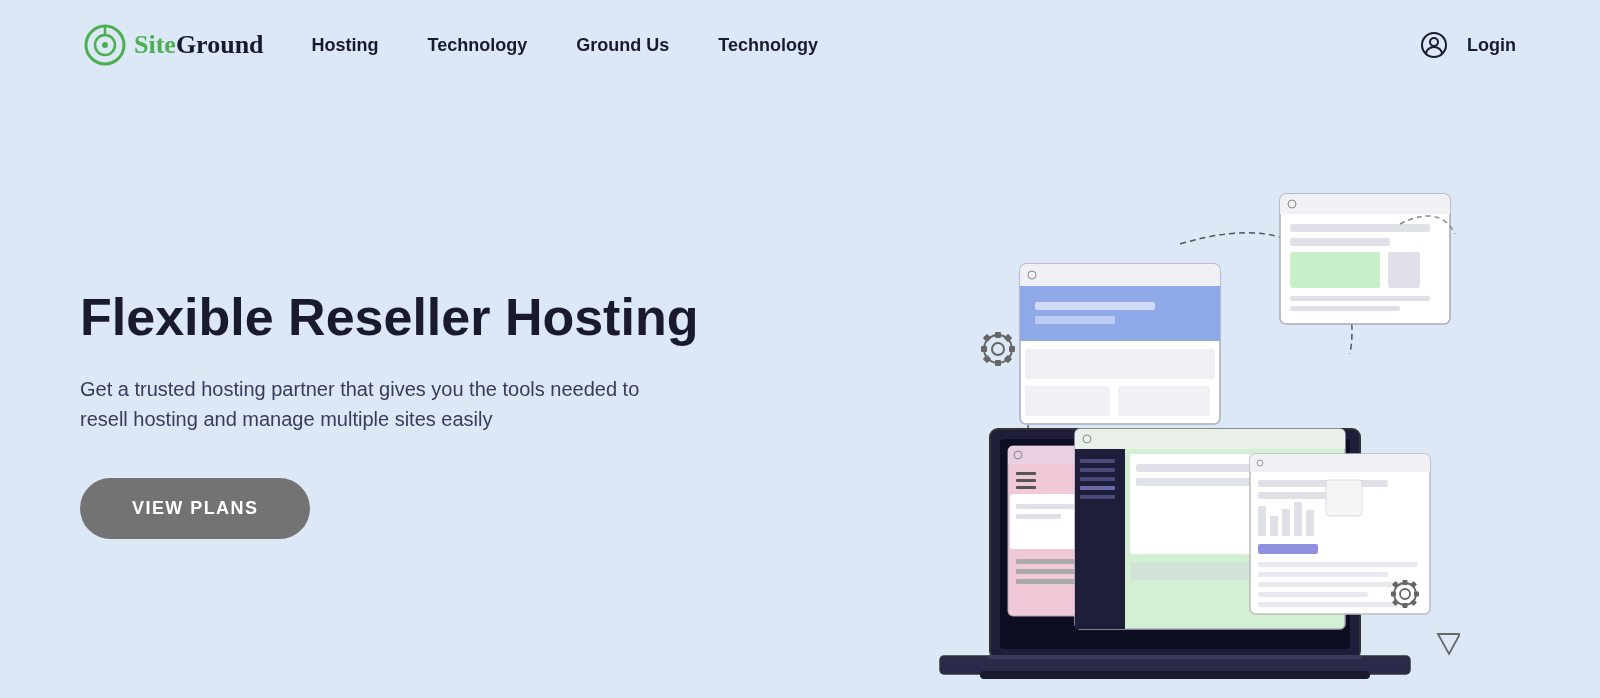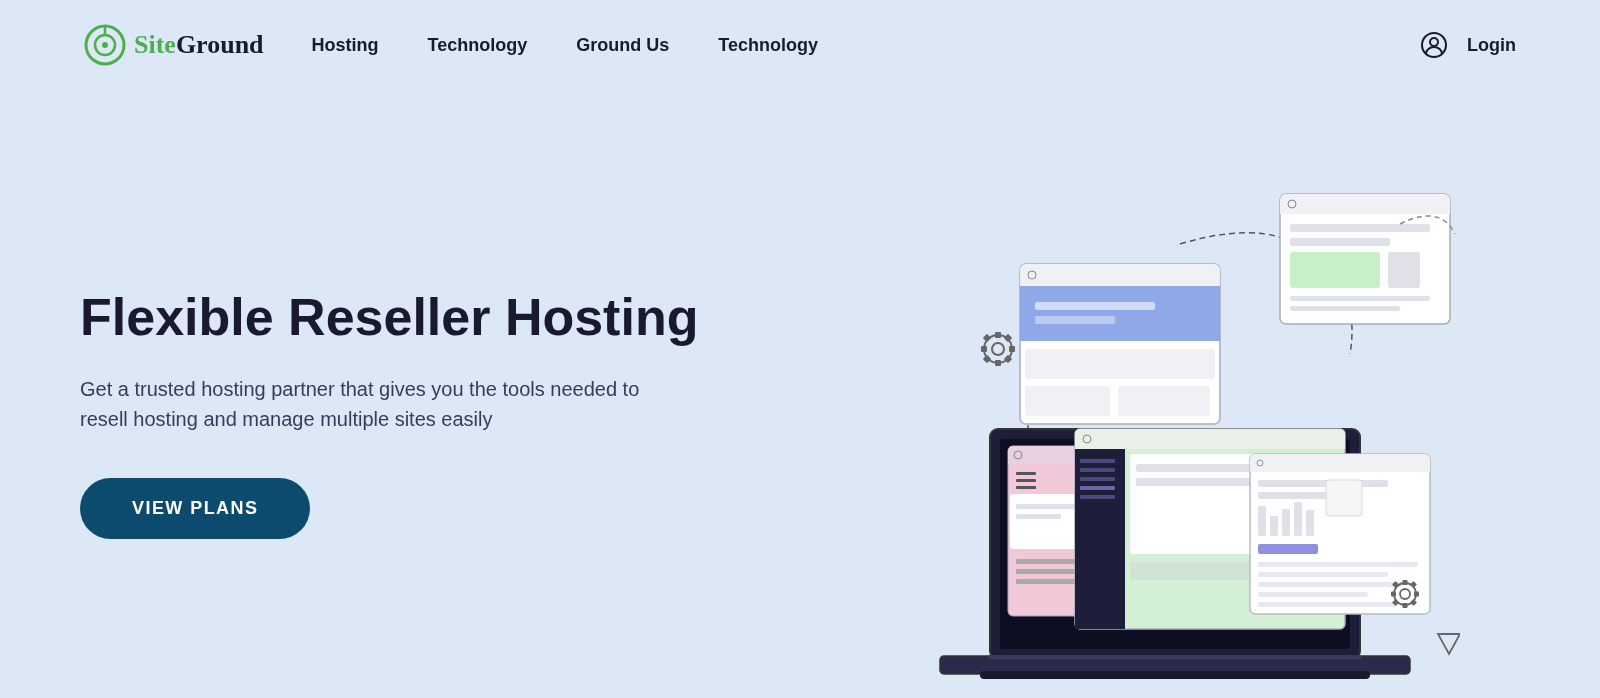--- a/index.html
+++ b/index.html
@@ -83,21 +83,21 @@
       margin-bottom: 28px;
     }
     .hero-subtitle {
       font-size: 20px;
       color: #3a3a5c;
       line-height: 1.5;
       margin-bottom: 44px;
       max-width: 560px;
     }
     .btn-view-plans {
-      background-color: #0c4a6e;
+      background-color: #737373;
       color: #fff;
       font-size: 18px;
       font-weight: 800;
       letter-spacing: 0.08em;
       padding: 20px 52px;
       border: none;
       border-radius: 40px;
       cursor: pointer;
       text-transform: uppercase;
     }

